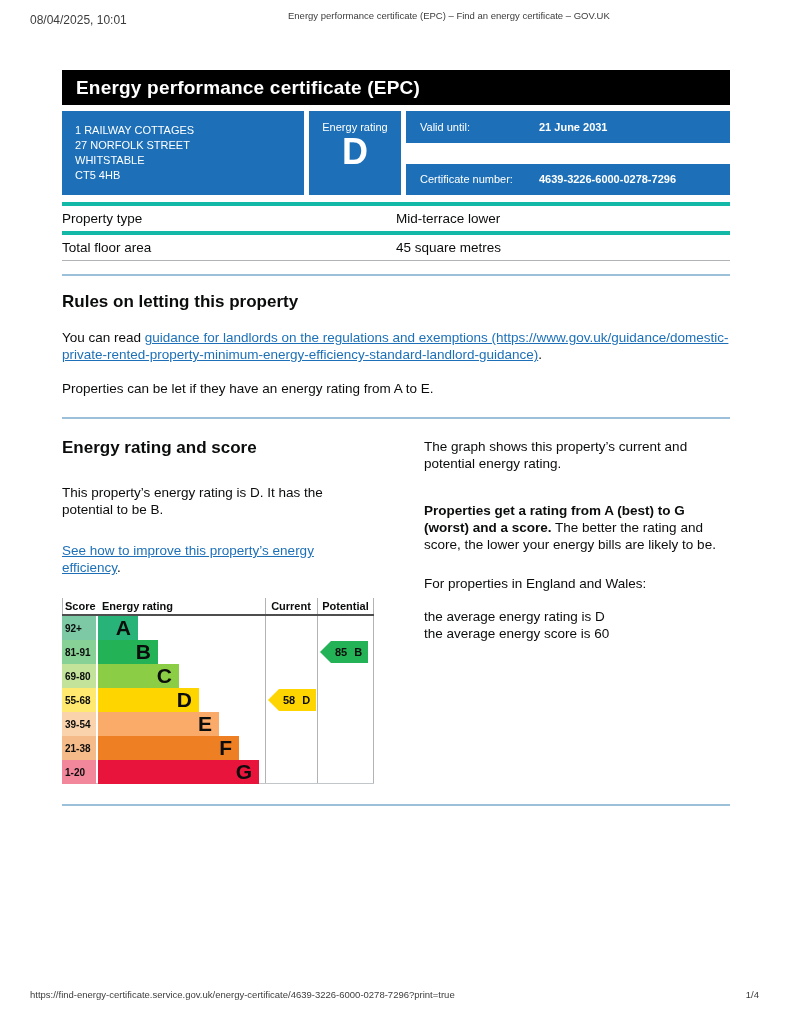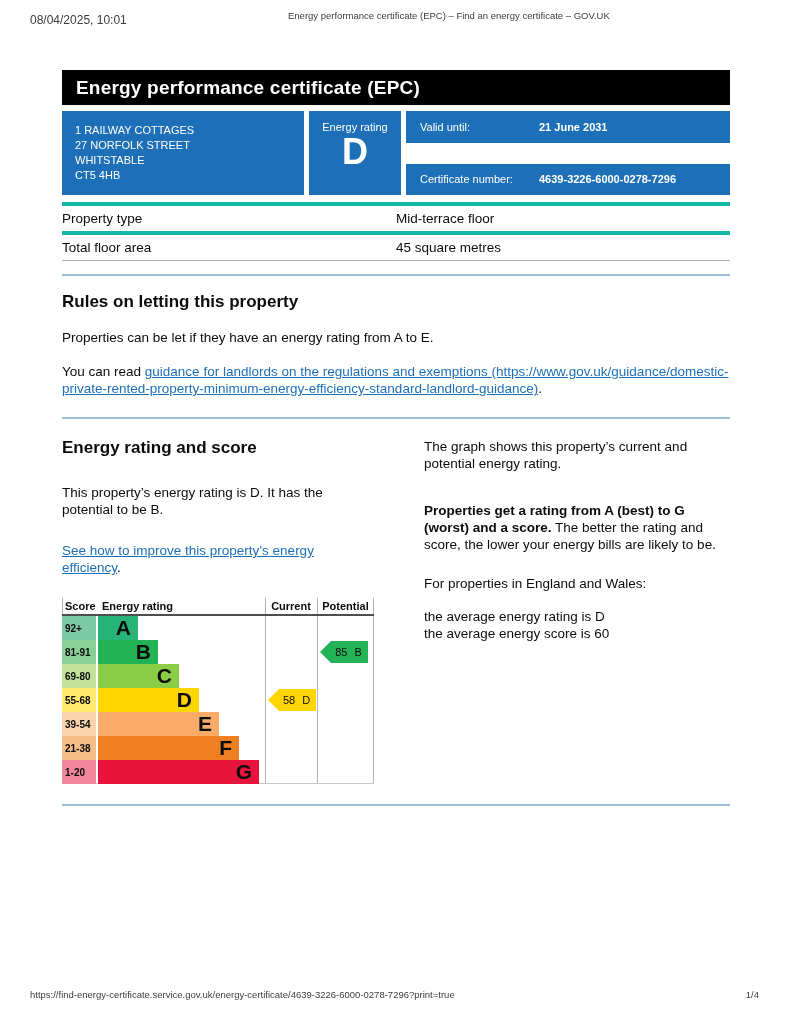--- a/index.html
+++ b/index.html
@@ -58,21 +58,21 @@
   .vline { position:absolute; top:0; bottom:0; width:1px; background:#b1b4b6; }
   .hline-bottom { position:absolute; left:0; right:0; bottom:0; height:1px; background:#c3c6c8; }
   .chart-header { position:absolute; top:0; left:0; width:100%; height:18px; border-bottom:2px solid #4e4e4e; font-size:11px; font-weight:bold; }
   .h-score { position:absolute; left:3px; top:2px; }
   .h-rating { position:absolute; left:40px; top:2px; }
   .h-current { position:absolute; left:203px; width:52px; top:2px; text-align:center; }
   .h-potential { position:absolute; left:255px; width:57px; top:2px; text-align:center; }
   .band-row { position:absolute; left:0; width:100%; height:24px; }
   .score-cell { position:absolute; left:0; top:0; width:34px; height:24px; font-size:10px; font-weight:bold; display:flex; align-items:center; padding-left:3px; }
   .band-bar { position:absolute; left:36px; top:0; height:24px; display:flex; align-items:center; justify-content:flex-end; padding-right:7px; font-size:21px; font-weight:bold; color:#0b0c0c; }
-  .arrow { position:absolute; height:22px; width:48px; display:flex; align-items:center; justify-content:center; gap:7px; font-size:11px; font-weight:normal; color:#0b0c0c; padding-left:9px; clip-path:polygon(11px 0, 100% 0, 100% 100%, 11px 100%, 0 50%); }
+  .arrow { position:absolute; height:22px; width:48px; display:flex; align-items:center; justify-content:center; gap:7px; font-size:11px; font-weight:bold; color:#0b0c0c; padding-left:9px; clip-path:polygon(11px 0, 100% 0, 100% 100%, 11px 100%, 0 50%); }
 </style>
 </head>
 <body>
 
 <div class="page">
 
   <span class="chrome-date">08/04/2025, 10:01</span>
   <span class="chrome-title">Energy performance certificate (EPC) – Find an energy certificate – GOV.UK</span>
 
   <div class="content">
@@ -101,35 +101,35 @@
           <span class="validity-label">Certificate number:</span>
           <span class="validity-value">4639-3226-6000-0278-7296</span>
         </div>
       </div>
     </div>
 
     <table class="summary-table">
       <tbody id="property-rows">
           <tr>
             <td class="cell-label">Property type</td>
-            <td>Mid-terrace floor</td>
+            <td>Mid-terrace lower</td>
           </tr>
           <tr>
             <td class="cell-label">Total floor area</td>
             <td>45 square metres</td>
           </tr>
         </tbody>
     </table>
 
     <hr class="section-break">
 
     <div class="rules">
       <h2>Rules on letting this property</h2>
+      <p class="body-text"><span>You can read </span><a href="#">guidance for landlords on the regulations and exemptions (https://www.gov.uk/guidance/domestic-private-rented-property-minimum-energy-efficiency-standard-landlord-guidance)</a><span>.</span></p>
       <p class="body-text">Properties can be let if they have an energy rating from A to E.</p>
-      <p class="body-text"><span>You can read </span><a href="#">guidance for landlords on the regulations and exemptions (https://www.gov.uk/guidance/domestic-private-rented-property-minimum-energy-efficiency-standard-landlord-guidance)</a><span>.</span></p>
     </div>
 
     <hr class="section-break" style="margin-top:20px;">
 
     <div class="two-col">
       <div class="col-left">
         <h2>Energy rating and score</h2>
         <p class="body-text lead">This property’s energy rating is D. It has the potential to be B.</p>
         <span class="improve-link"><a href="#">See how to improve this property’s energy efficiency</a><span style="color:#0b0c0c;">.</span></span>
 

